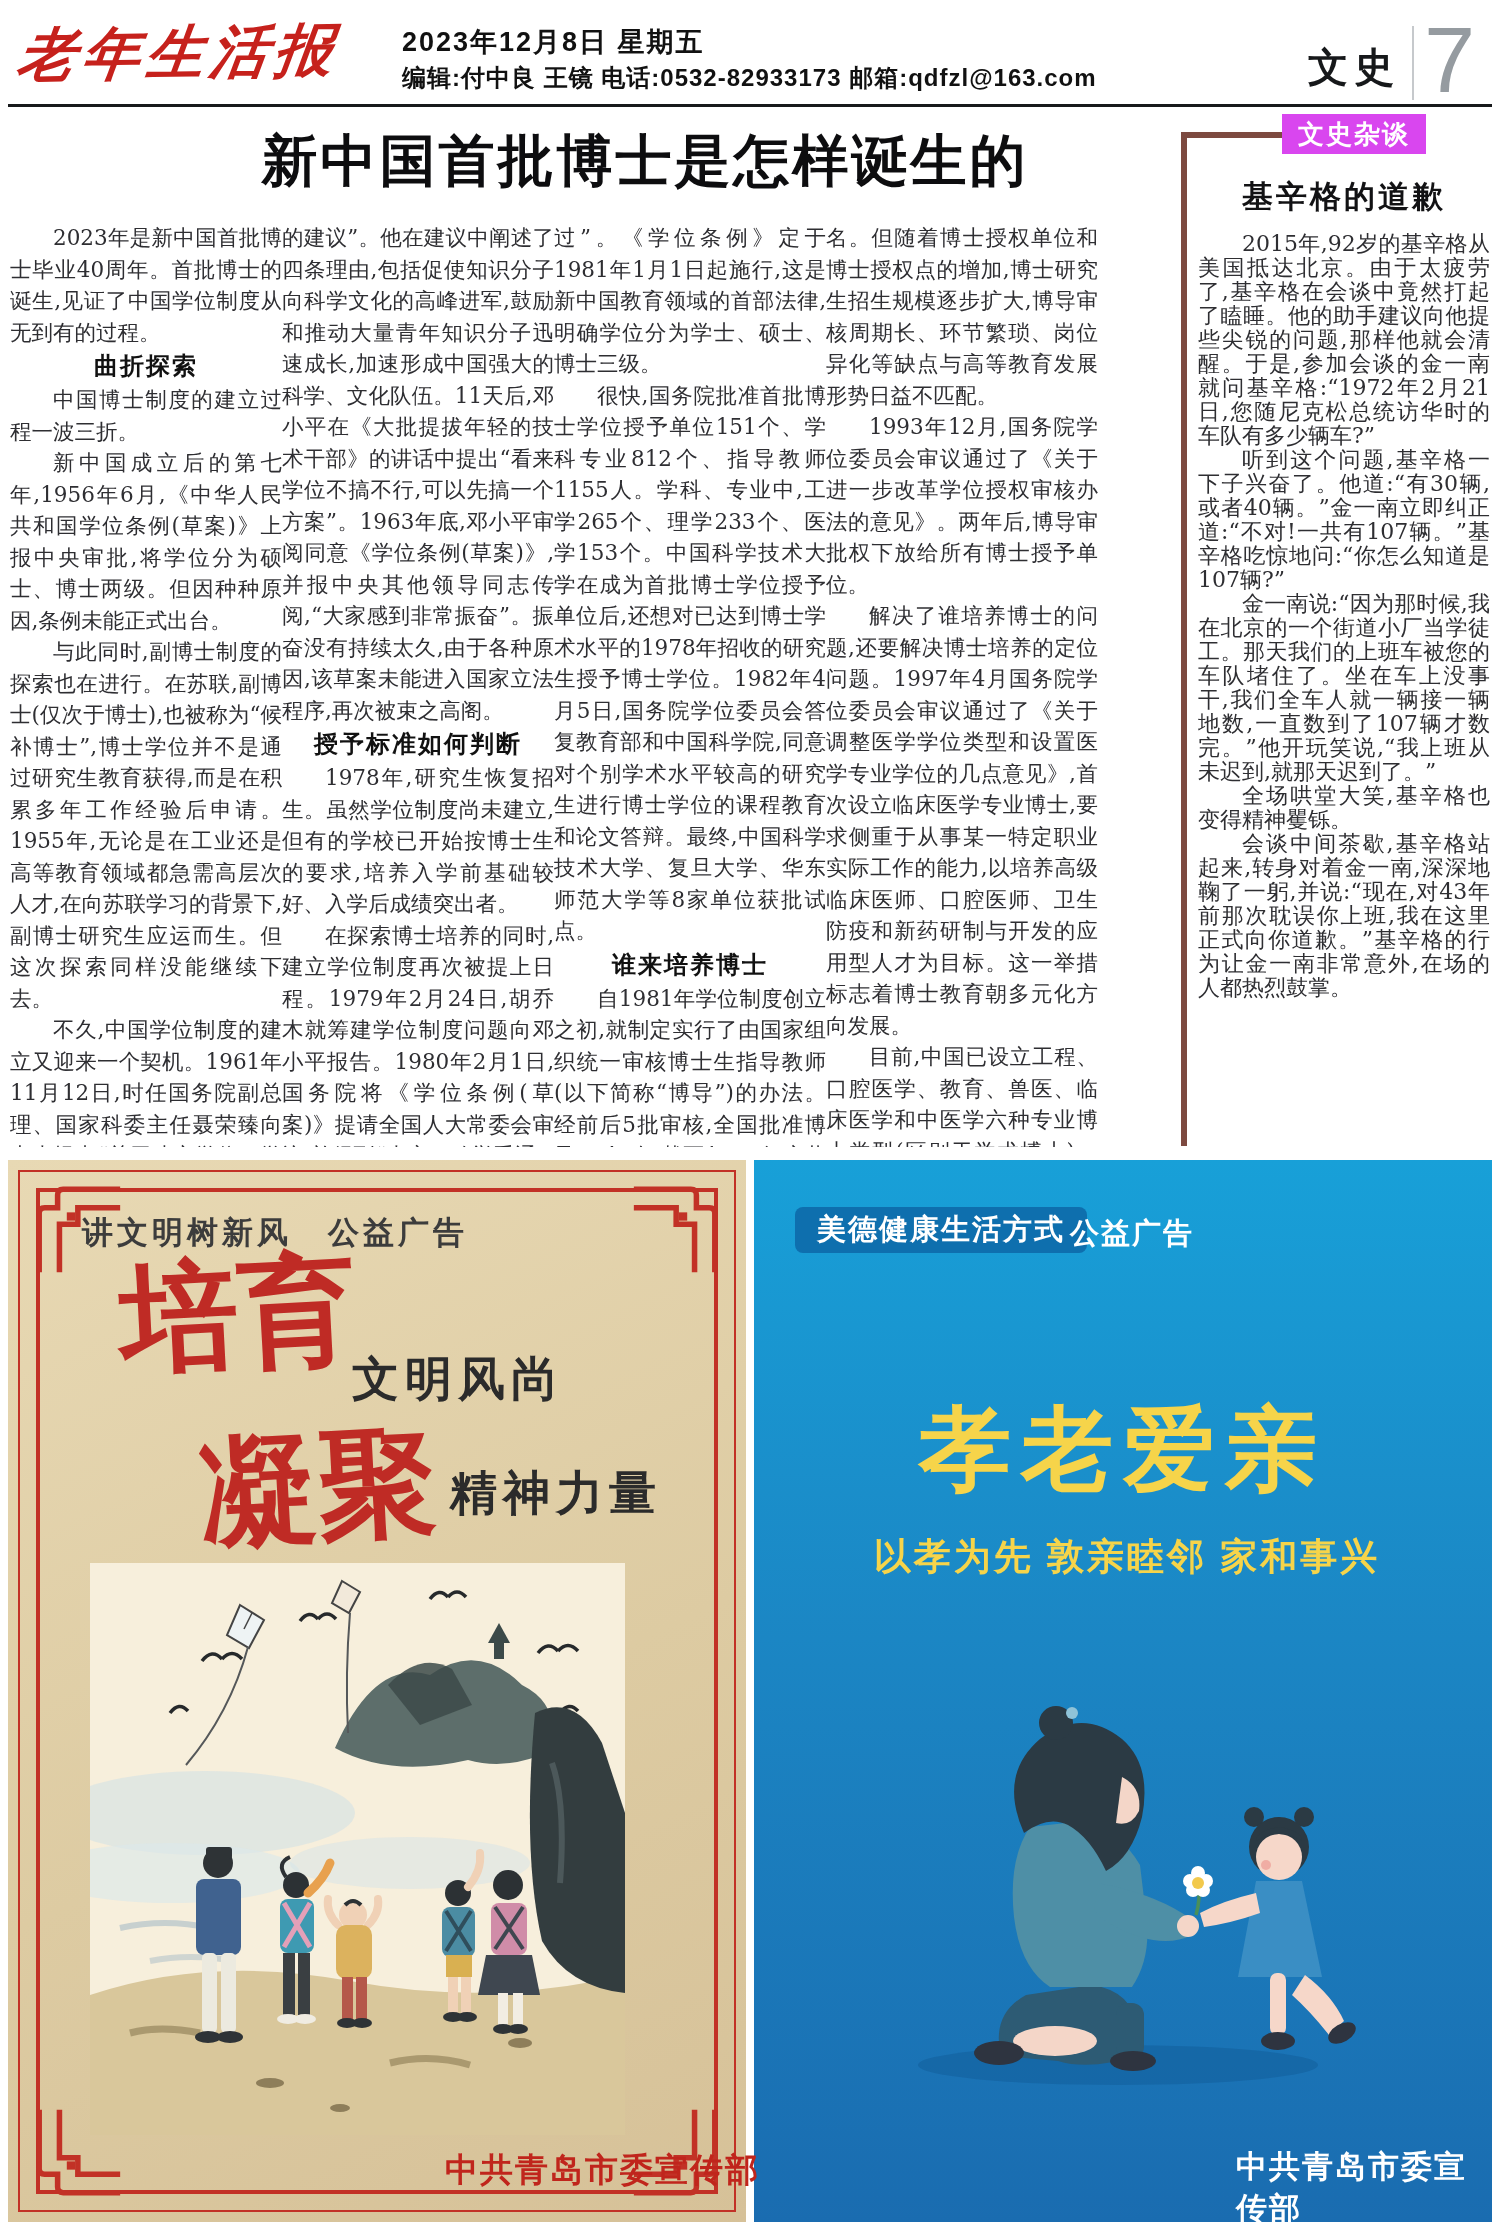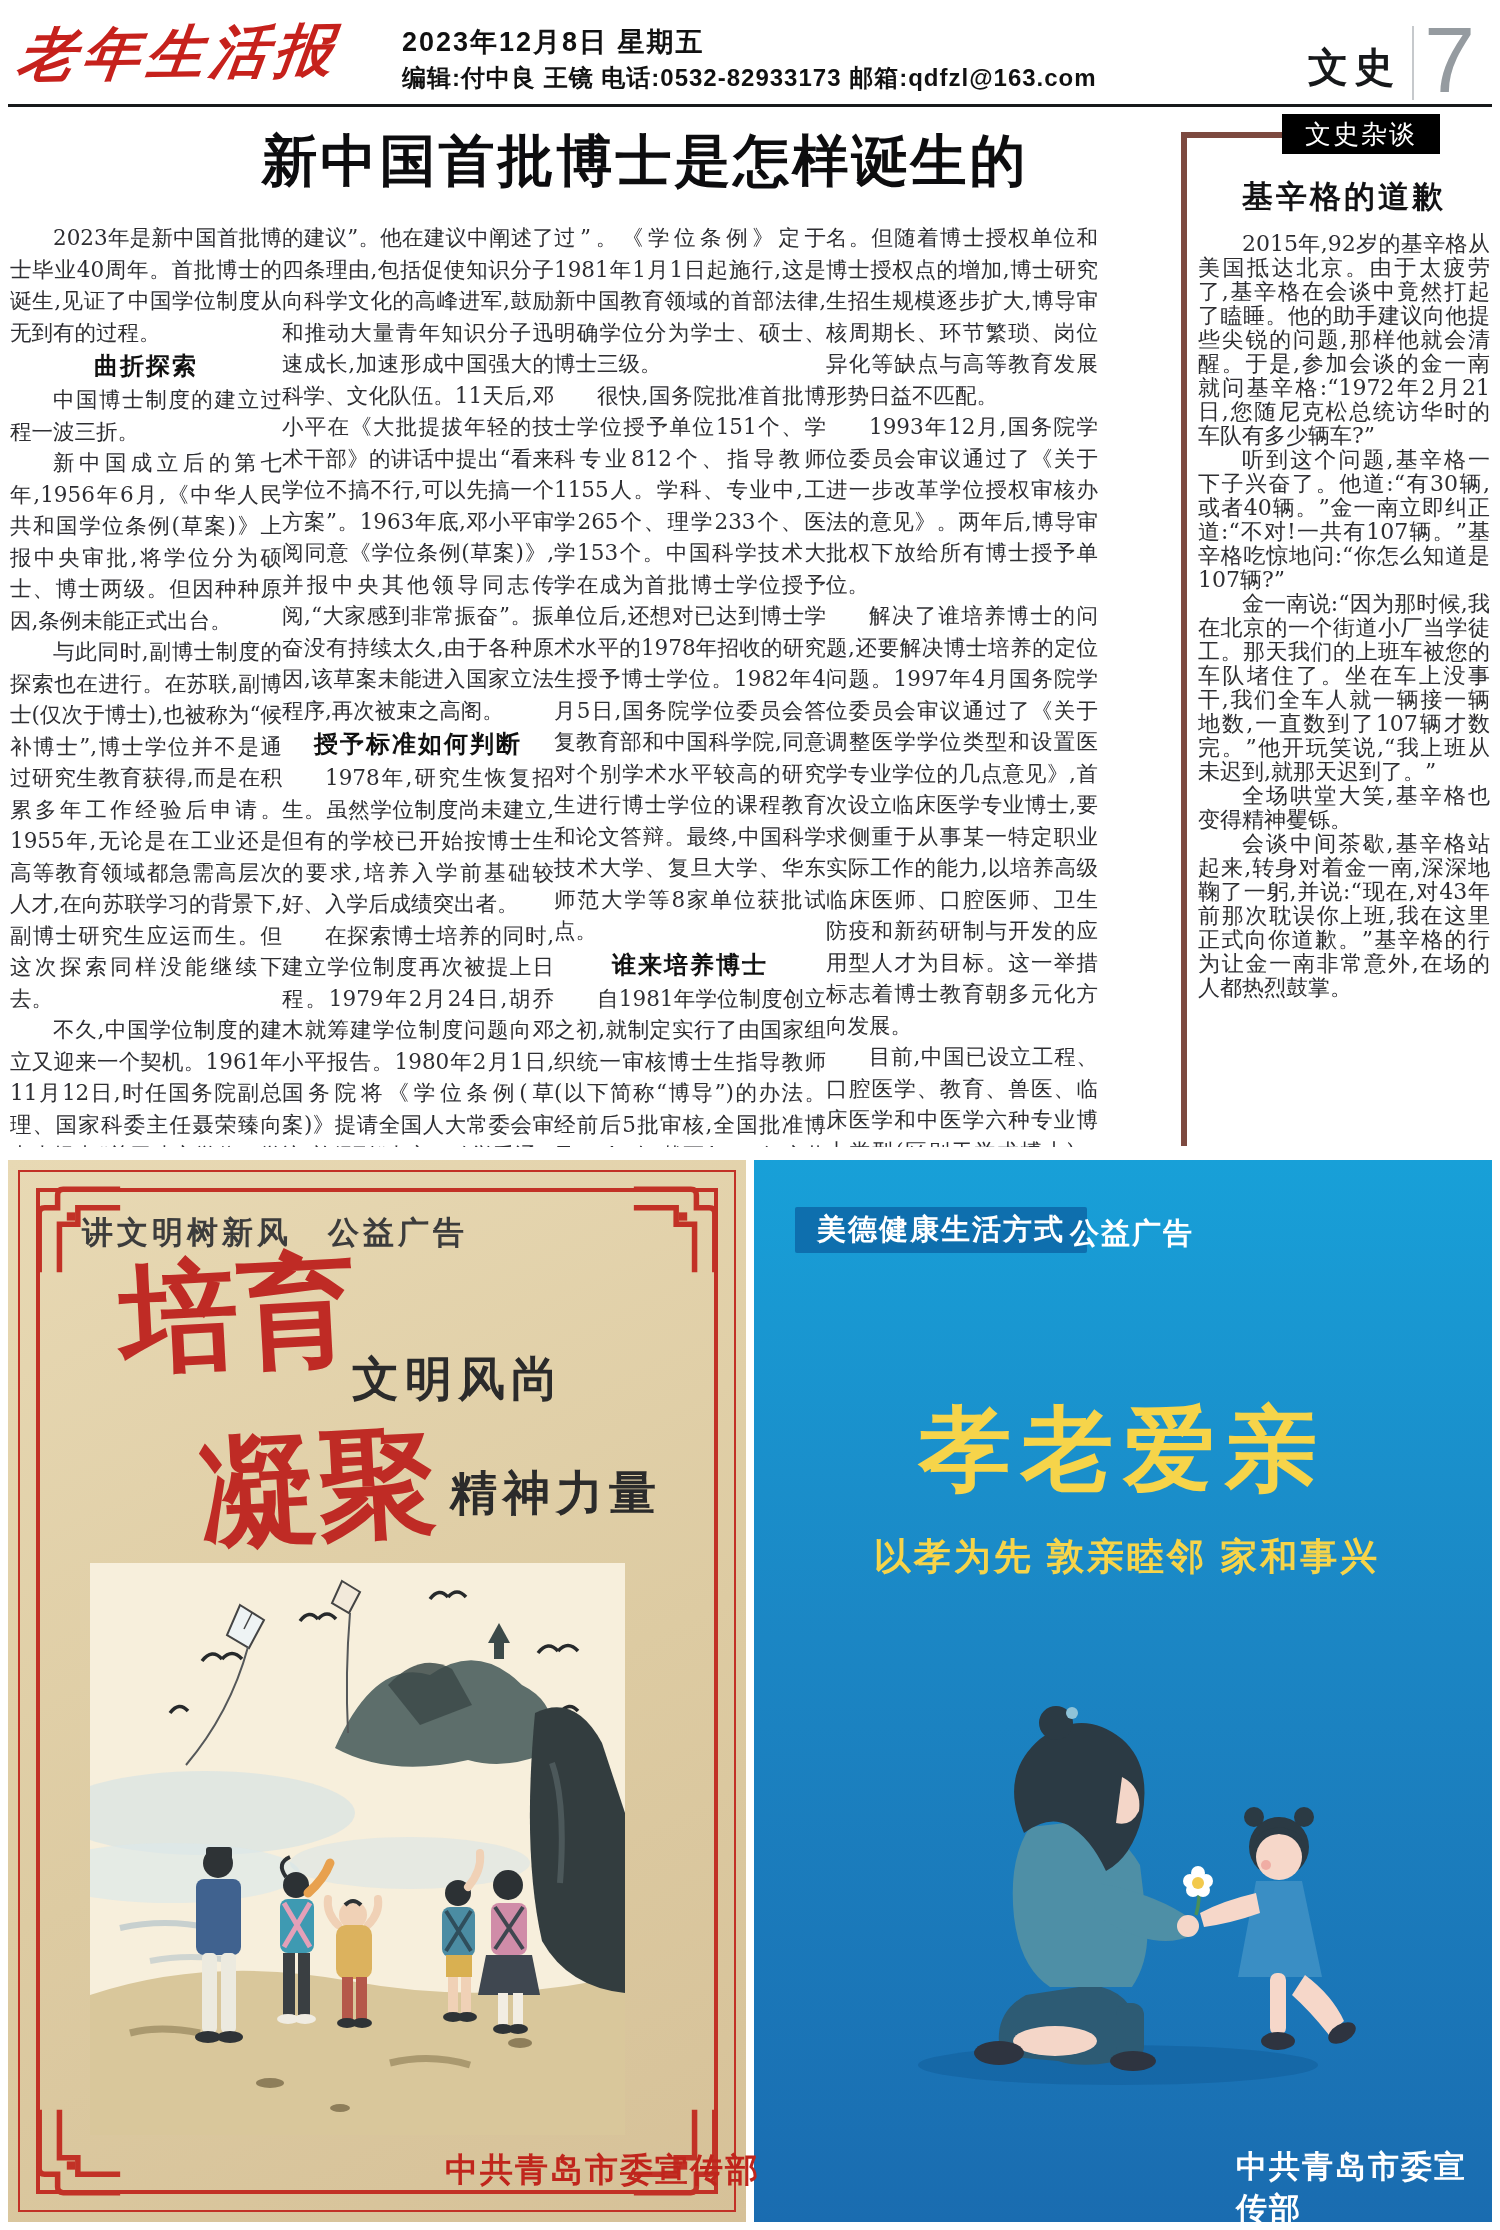--- a/index.html
+++ b/index.html
@@ -32,22 +32,22 @@
   .col { flex:0 0 272px; width:272px; overflow:hidden; }
   .body-p { font-size:21.5px; line-height:31.5px; text-align:justify; color:#2e2e32;
             text-indent:2em; }
   .body-p.cont { text-indent:0; }
   .subhead { font-family:"Liberation Sans",sans-serif; font-weight:700; font-size:24px;
              text-align:center; color:#111; margin:2px 0; letter-spacing:2px; }
 
   
   .sb-vrule { position:absolute; left:1181px; top:132px; width:6px; height:1014px; background:#7d4a40; }
   .sb-hrule { position:absolute; left:1184px; top:132px; width:100px; height:6px; background:#7d4a40; }
-  .sb-tag { position:absolute; left:1282px; top:114px; width:158px; height:40px; background:#000000;
-            color:#fff; font-family:"Liberation Sans",sans-serif; font-weight:400; font-size:26px;
+  .sb-tag { position:absolute; left:1282px; top:114px; width:144px; height:40px; background:#d946ef;
+            color:#fff; font-family:"Liberation Sans",sans-serif; font-weight:700; font-size:26px;
             display:flex; align-items:center; justify-content:center; letter-spacing:2px; }
   .sidebar { position:absolute; left:1198px; top:176px; width:292px; height:970px; overflow:hidden; }
   .sb-title { font-weight:700; font-size:31px; color:#121214; text-align:center;
               letter-spacing:3px; margin-bottom:14px; }
   .body-p.sb { font-size:22px; line-height:24px; }
 
   
   .ad-left { position:absolute; left:8px; top:1160px; width:738px; height:1062px;
              background:linear-gradient(155deg,#e8d9b4 0%, #ddcba2 55%, #d6c198 100%); }
   .ad-left .border-outer { position:absolute; inset:10px; border:2px solid #c23126; }
@@ -65,21 +65,21 @@
   .big-black { position:absolute; font-family:"Liberation Sans",sans-serif; font-weight:900;
                font-size:47px; color:#2b2b2b; letter-spacing:6px; z-index:3; }
   .painting { position:absolute; left:90px; top:1563px; width:535px; height:572px; z-index:2; }
   .ad-left-footer { position:absolute; left:445px; top:2148px; font-family:"Liberation Sans",sans-serif;
                     font-weight:700; font-size:33px; color:#c0251c; letter-spacing:2px; z-index:3; }
 
   
   .ad-right { position:absolute; left:754px; top:1160px; width:738px; height:1062px;
               background:linear-gradient(180deg,#18a0d8 0%, #1b86c4 45%, #1a6cb0 100%); }
   .ad-badge { position:absolute; left:41px; top:47px; height:46px; padding:0 22px; background:#0e6fae;
-              border-radius:2px; color:#fff; font-family:"Liberation Sans",sans-serif; font-weight:700;
+              border-radius:8px; color:#fff; font-family:"Liberation Sans",sans-serif; font-weight:700;
               font-size:29px; display:flex; align-items:center; letter-spacing:2px; }
   .ad-badge2 { position:absolute; left:316px; top:54px; color:#fff; font-family:"Liberation Sans",sans-serif;
                font-weight:700; font-size:29px; letter-spacing:2px; }
   .ad-right-title { position:absolute; left:0; top:228px; width:738px; text-align:center;
                     font-family:"Liberation Sans",sans-serif; font-weight:900; font-size:92px;
                     color:#f6d44a; letter-spacing:10px; }
   .ad-right-sub { position:absolute; left:0; top:372px; width:738px; text-align:center;
                   font-family:"Liberation Sans",sans-serif; font-weight:700; font-size:37px;
                   color:#f6d44a; letter-spacing:3px;padding-left:8px; }
   .illus { position:absolute; left:96px; top:490px; width:540px; height:460px; }

